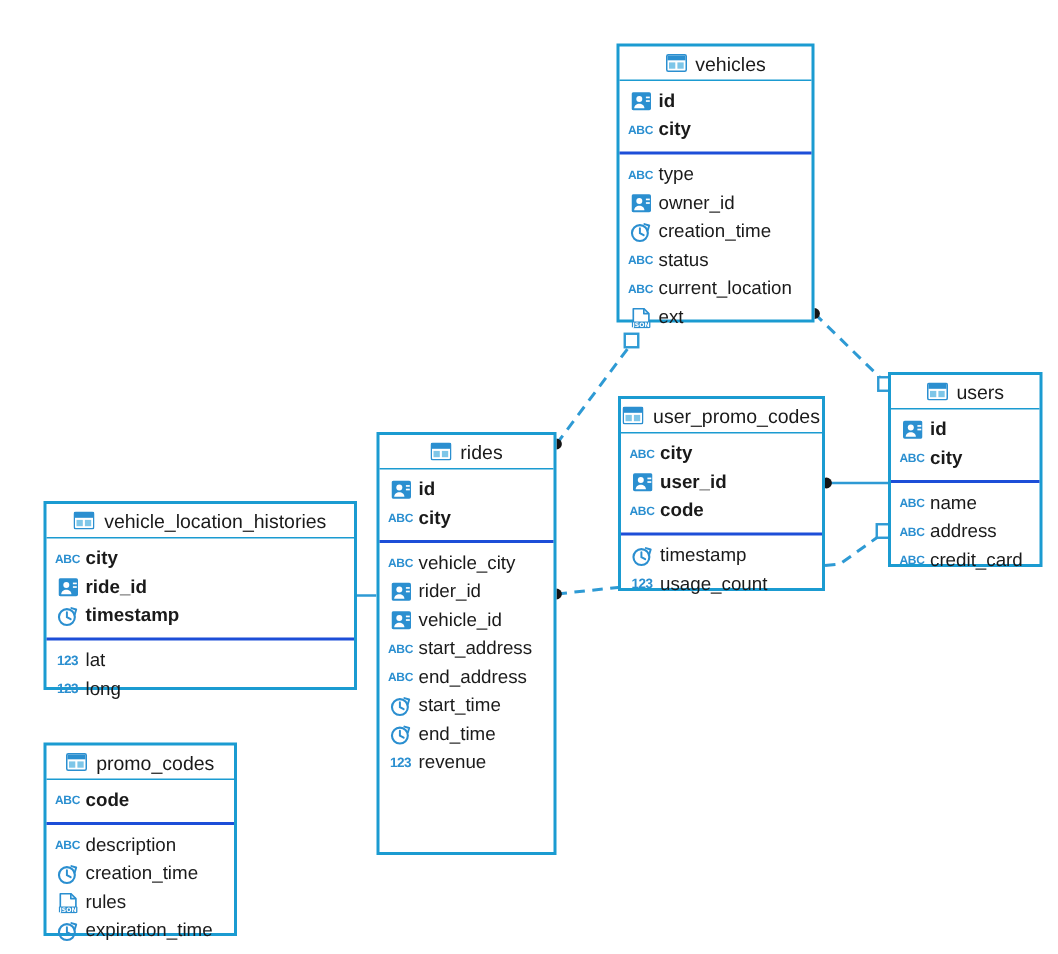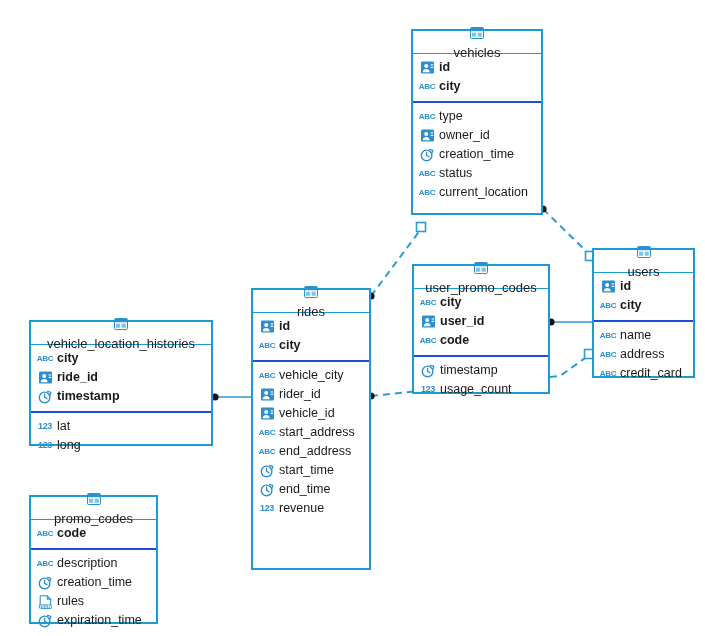--- a/index.html
+++ b/index.html
@@ -45,21 +45,20 @@
   .entity-header {
     display: flex;
     align-items: center;
     justify-content: center;
     gap: 6px;
     height: 23px;
     padding: 0 20px;
     border-bottom: 1px solid #1B9BD1;
     box-sizing: border-box;
     white-space: nowrap;
-    flex-direction: column;
   }
   .entity-title {
     font-size: 13px;
     color: #1a1a1a;
     line-height: 1;
   }
 
   .field-group {
     padding: 4px 0 5px 0;
     box-sizing: border-box;
@@ -230,20 +229,31 @@
               <span class="icon-abc">ABC</span>
             </span>
             <span class="field-label">status</span>
           </div>
           <div class="field">
             <span class="icon">
               <span class="icon-abc">ABC</span>
             </span>
             <span class="field-label">current_location</span>
           </div>
+          <div class="field">
+            <span class="icon">
+              <svg width="13" height="14" viewBox="0 0 13 14">
+                <path d="M1.2 0.8 H8.2 L11.6 4.1 V13.2 H1.2 Z" fill="#ffffff" stroke="#2b8fd0" stroke-width="1.1" stroke-linejoin="round"></path>
+                <path d="M8.2 0.8 V4.1 H11.6" fill="none" stroke="#2b8fd0" stroke-width="1.1" stroke-linejoin="round"></path>
+                <rect x="0.2" y="9.4" width="12.4" height="4.2" rx="0.6" fill="#2b8fd0"></rect>
+                <text x="6.4" y="12.9" font-family="DejaVu Sans, sans-serif" font-size="4.1" font-weight="bold" fill="#ffffff" text-anchor="middle">JSON</text>
+              </svg>
+            </span>
+            <span class="field-label">ext</span>
+          </div>
         </div>
       </div>
       <div class="entity" style="left: 412px; top: 248px; width: 138px; height: 130px; margin-top: 16px;">
         <div class="entity-header">
           <span class="icon">
             <svg width="14" height="12" viewBox="0 0 14 12">
               <rect x="0.5" y="0.5" width="13" height="11" rx="1" fill="none" stroke="#2b8fd0" stroke-width="1"></rect>
               <rect x="1" y="1" width="12" height="3.2" fill="#2b8fd0"></rect>
               <rect x="2" y="5.6" width="4.2" height="4.2" fill="#7ec6e8"></rect>
               <rect x="7.6" y="5.6" width="4.2" height="4.2" fill="#7ec6e8"></rect>
@@ -445,21 +455,21 @@
             <span class="field-label">end_time</span>
           </div>
           <div class="field">
             <span class="icon">
               <span class="icon-num">123</span>
             </span>
             <span class="field-label">revenue</span>
           </div>
         </div>
       </div>
-      <div class="entity" style="left: 29px; top: 320px; width: 184px; height: 126px;">
+      <div class="entity" style="left: 29px; top: 334px; width: 209px; height: 126px;">
         <div class="entity-header">
           <span class="icon">
             <svg width="14" height="12" viewBox="0 0 14 12">
               <rect x="0.5" y="0.5" width="13" height="11" rx="1" fill="none" stroke="#2b8fd0" stroke-width="1"></rect>
               <rect x="1" y="1" width="12" height="3.2" fill="#2b8fd0"></rect>
               <rect x="2" y="5.6" width="4.2" height="4.2" fill="#7ec6e8"></rect>
               <rect x="7.6" y="5.6" width="4.2" height="4.2" fill="#7ec6e8"></rect>
             </svg>
           </span>
           <span class="entity-title">vehicle_location_histories</span>

